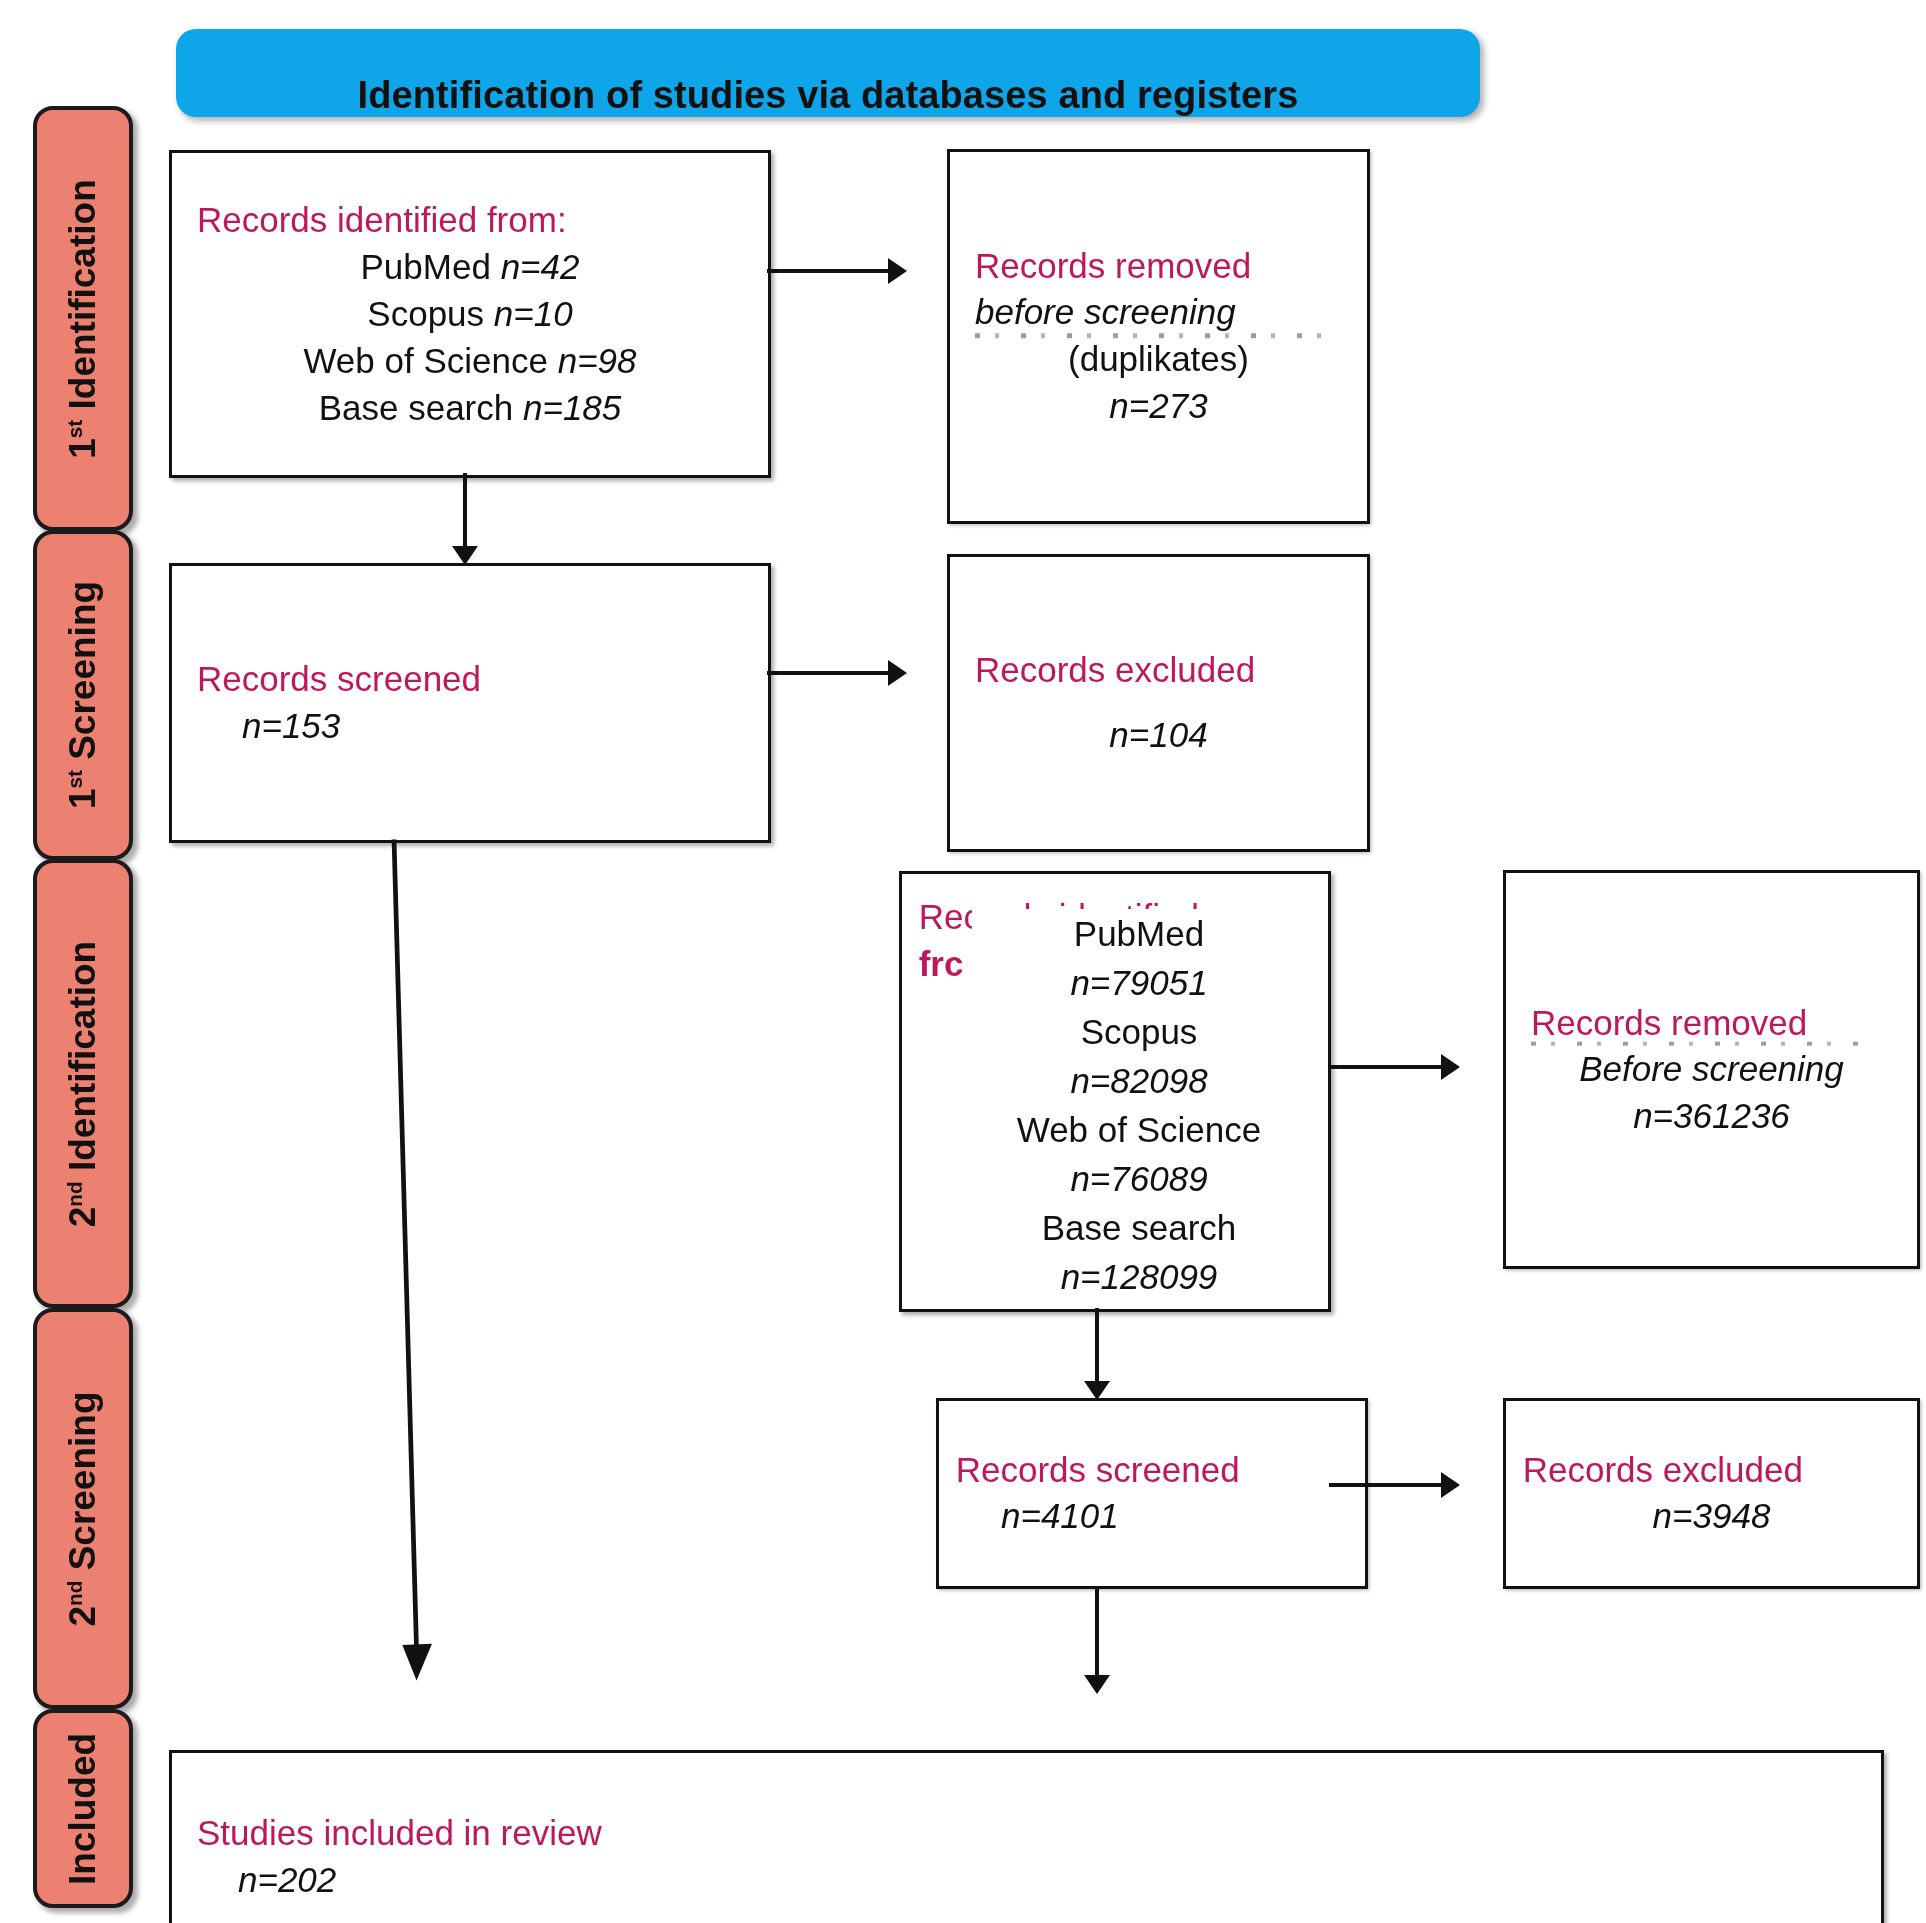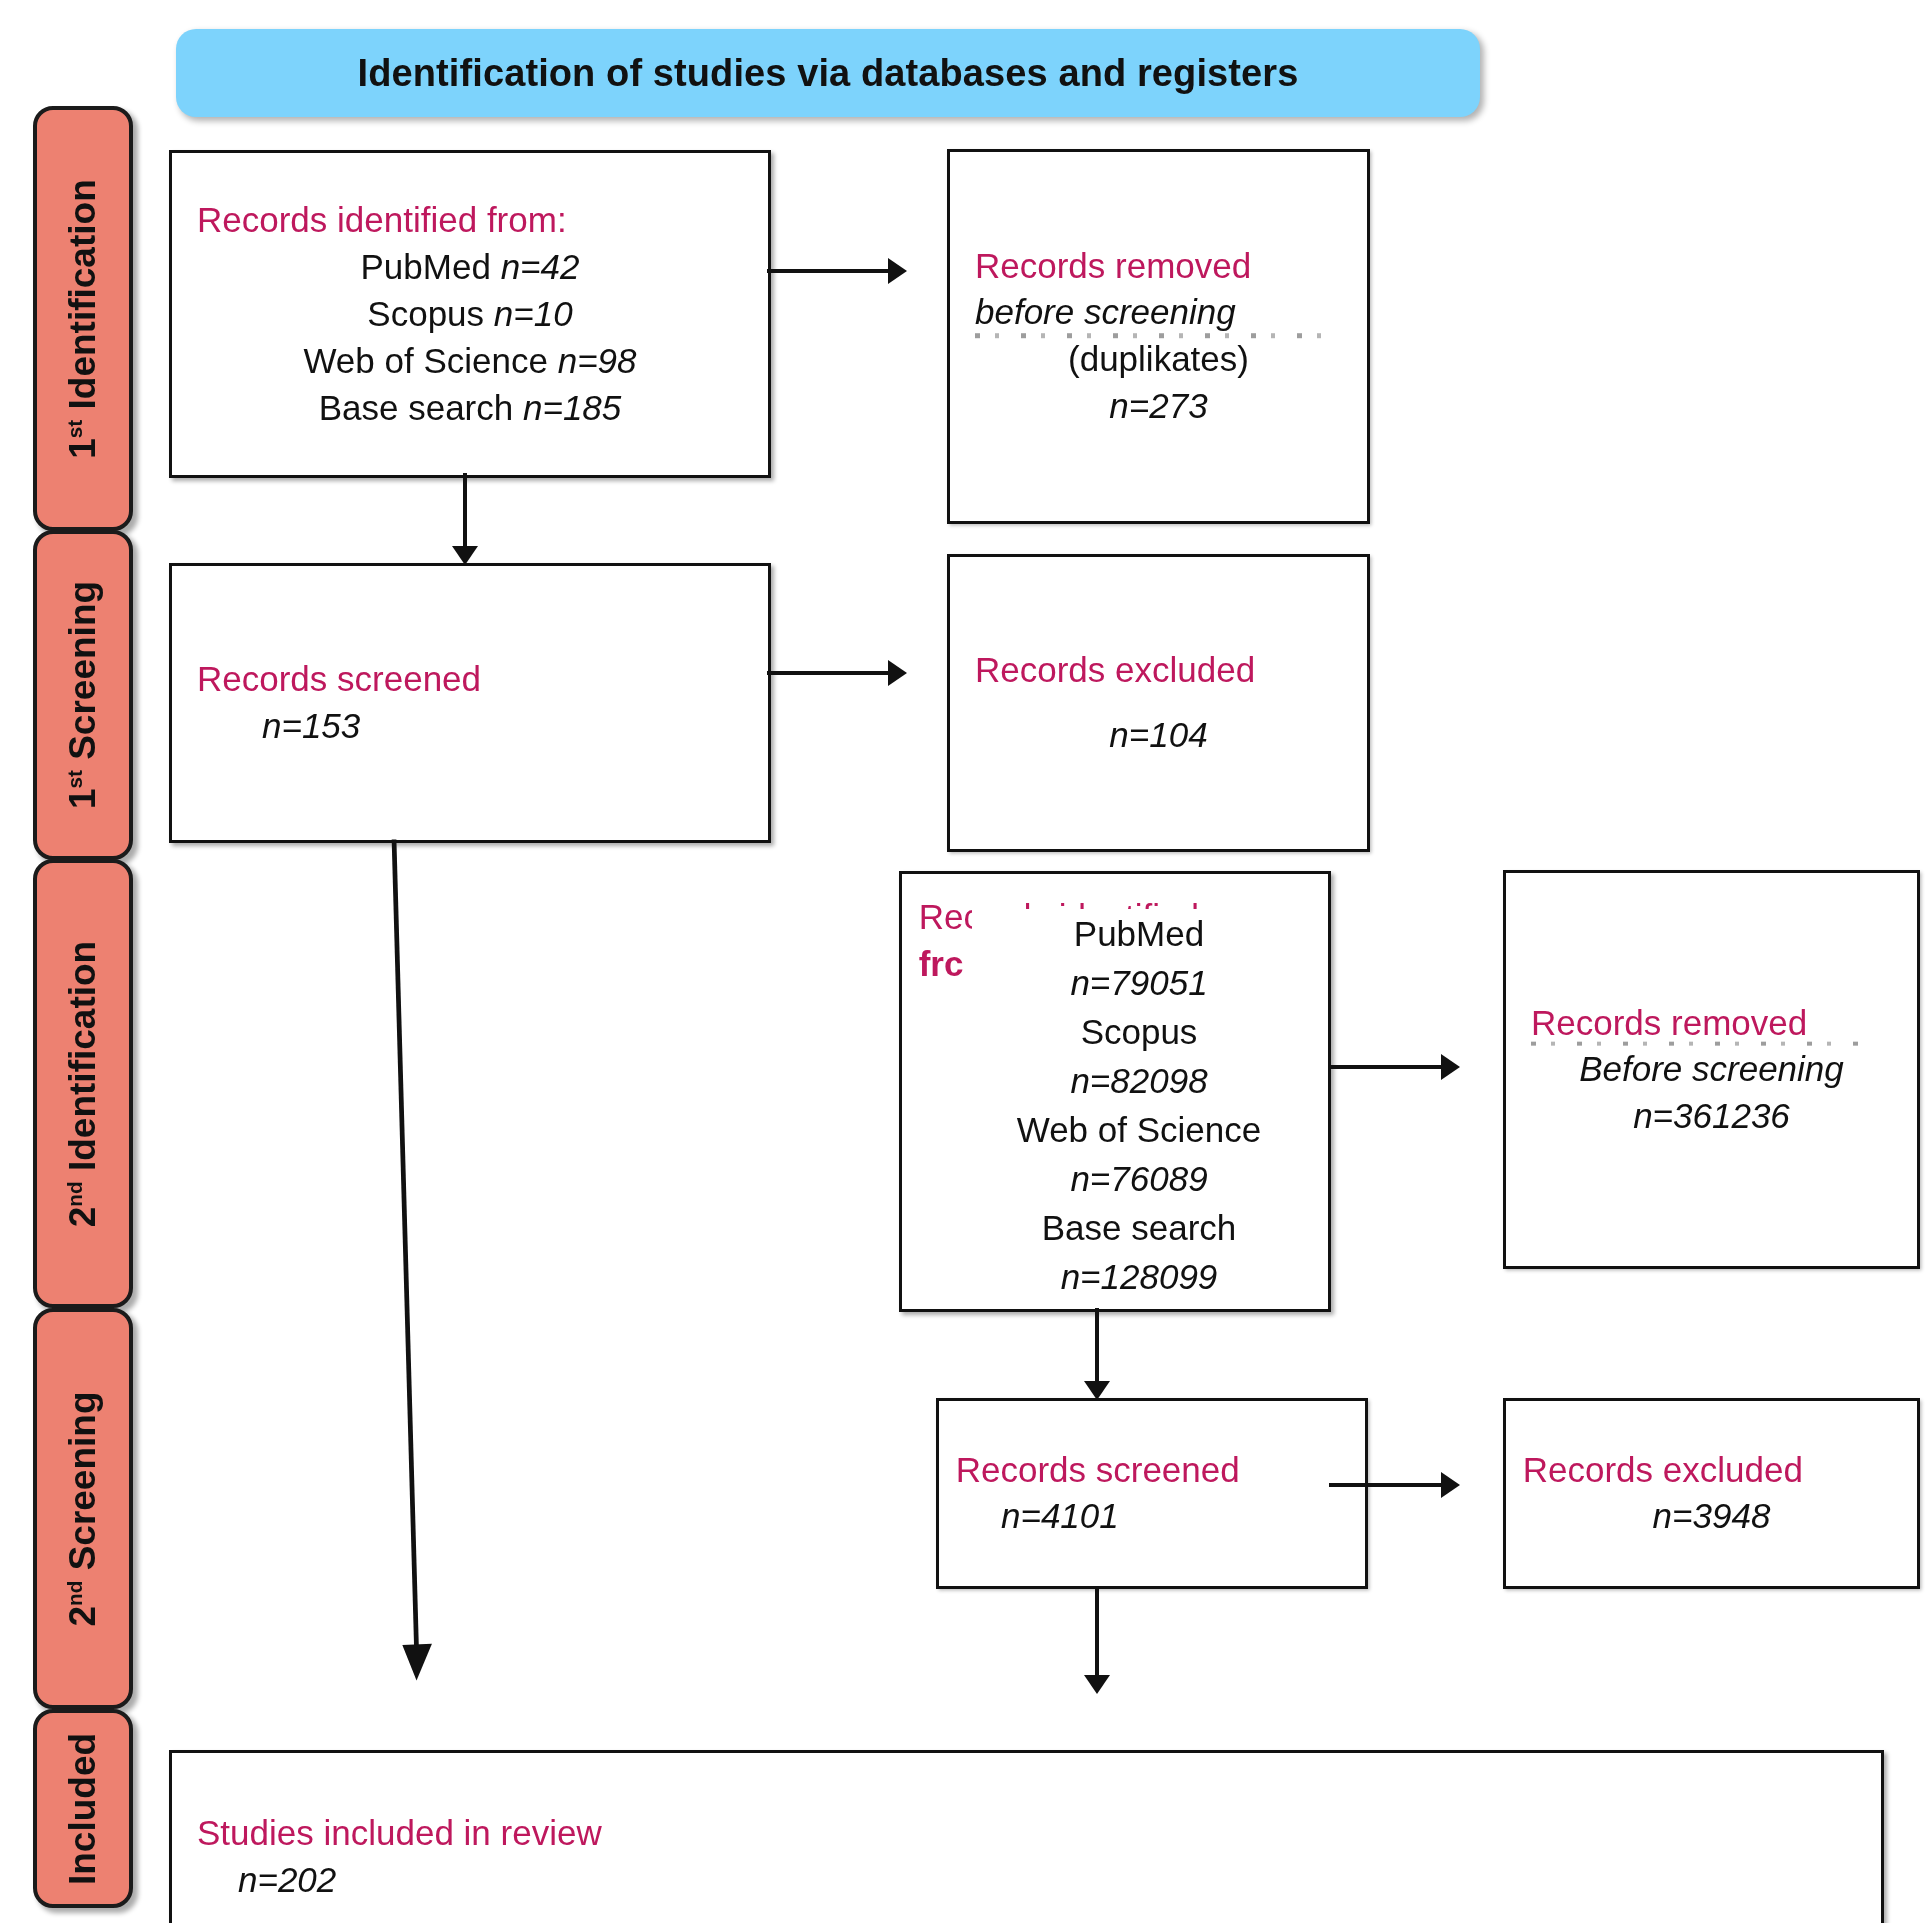--- a/index.html
+++ b/index.html
@@ -1,23 +1,23 @@
 <!DOCTYPE html>
 <html style="font-size:9.5px"><head>
 <meta charset="utf-8">
 <style>
   html,body{margin:0;padding:0;background:#ffffff;}
   body{font-family:"Liberation Sans", sans-serif;}
   #page{position:relative;width:1926px;height:1924px;background:#fff;overflow:hidden;}
 
   
   .banner{
-    position:absolute;background:#7dd3fc;border-radius:20px;
+    position:absolute;background:#0ea5e9;border-radius:20px;
     box-shadow:3.6px 3.6px 6px rgba(0,0,0,.30);
-    display:flex;align-items:center;justify-content:center;
+    display:flex;align-items:flex-end;justify-content:center;
     color:#111;font-weight:bold;letter-spacing:0.1px;
   }
 
   
   .stage{
     position:absolute;background:#ED8171;border:4.2px solid #1b1b1b;border-radius:20px;
     box-shadow:4.2px 4.2px 5.4px rgba(0,0,0,.33);
   }
   .stage .vtext{
     position:absolute;left:50%;top:50%;
@@ -145,21 +145,21 @@
         <i>n=273</i>
       </div>
     </div>
   </div>
 
   <div class="arrow-v" style="left:463px;top:473px;height:74px;"></div>
 
   <div class="box" style="left:169px;top:563px;width:596px;height:274px;">
     <div class="inner">
       <div class="ln left muted">Records screened</div>
-      <div class="ln left" style="padding-left:90px;">
+      <div class="ln left" style="padding-left:58px;margin-left:12px;">
         <i>n=153</i>
       </div>
     </div>
   </div>
 
   <div class="arrow-h" style="left:767px;top:671px;width:122px;"></div>
 
   <div class="box thin" style="left:910px;top:554px;width:417px;height:292px;">
     <div class="inner">
       <div class="ln left muted">Records excluded</div>

